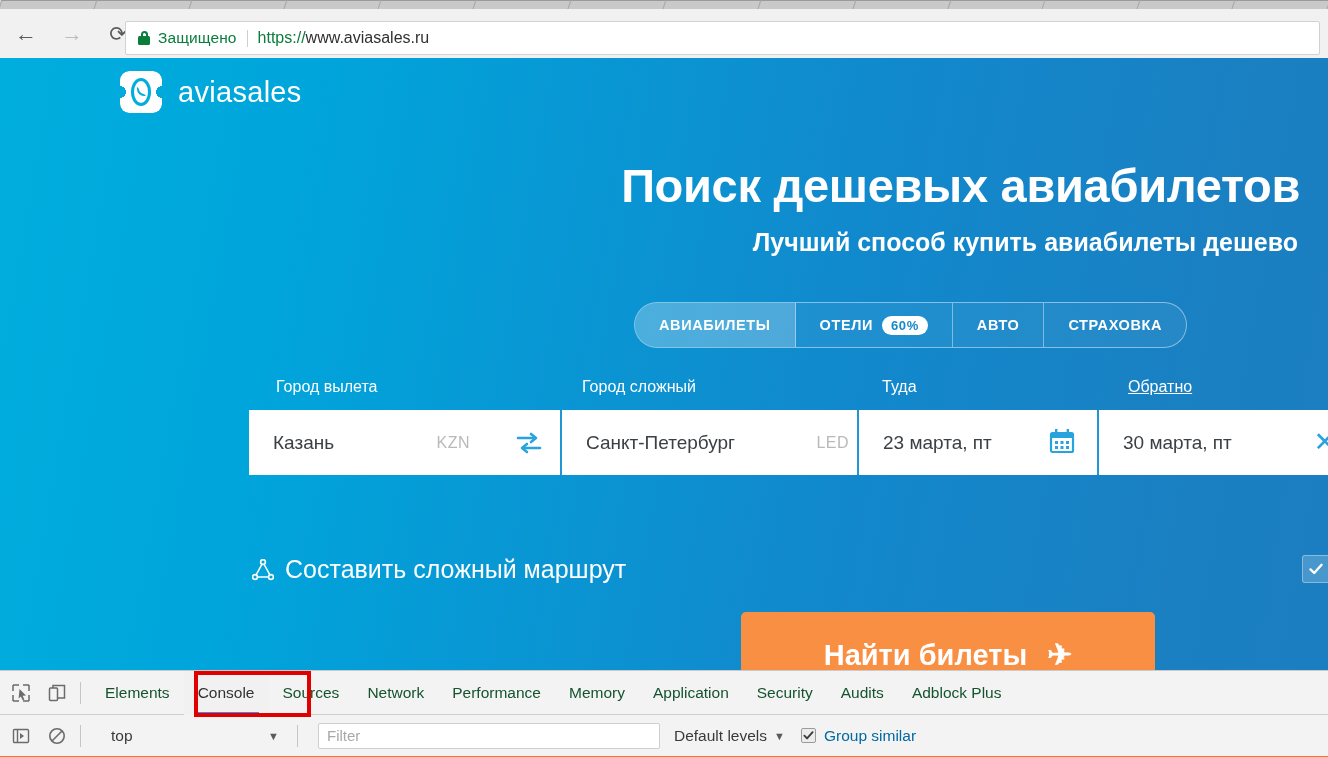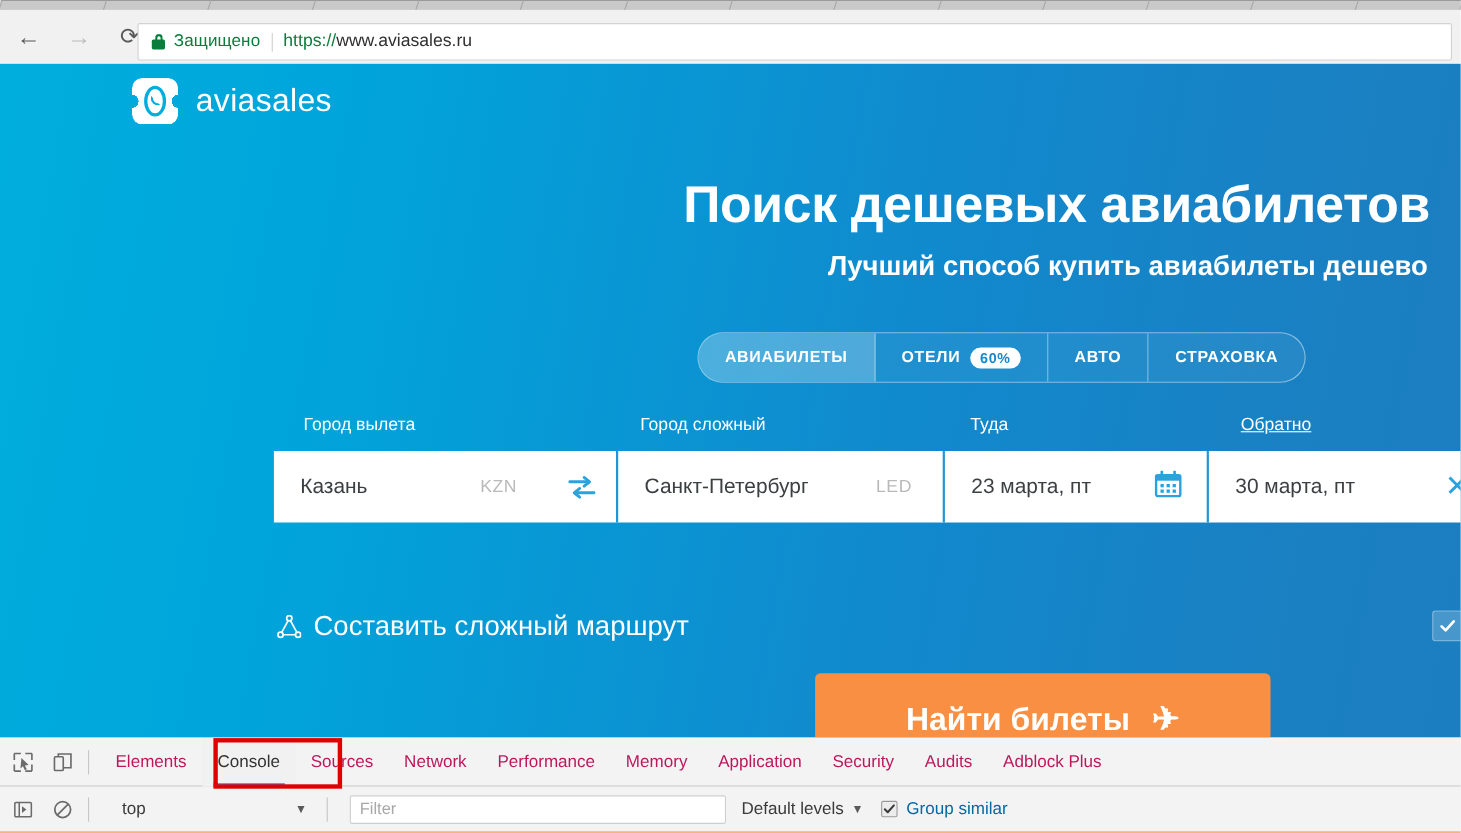--- a/index.html
+++ b/index.html
@@ -162,21 +162,21 @@
   .fcode { font-size: 16px; color: #b9b9b9; letter-spacing: .5px; }
 
   .cell-from { width: 311px; padding-left: 24px; gap: 32px; }
   .cell-from .fval { flex: 1; }
   .cell-from .fcode { margin-right: 14px; }
   .swap-icon { width: 26px; height: 22px; position: relative; margin-right: 18px; }
   .swap-icon svg { display: block; }
 
   .cell-to { width: 297px; padding-left: 24px; }
   .cell-to .fval { flex: 1; }
-  .cell-to .fcode { margin-right: 28px; }
+  .cell-to .fcode { margin-right: 8px; }
 
   .cell-there { width: 240px; padding-left: 24px; }
   .cell-there .fval { flex: 1; }
   .cal-icon { margin-right: 22px; }
 
   .cell-back { width: 253px; padding-left: 24px; }
   .cell-back .fval { flex: 1; }
   .clear-x { margin-right: 14px; color: #29a3dd; font-size: 27px; font-weight: 300; line-height: 1; }
 
   
@@ -224,21 +224,21 @@
     background: #f3f3f3;
   }
   .dt-icon-btn {
     width: 30px; height: 30px; margin-left: 6px;
     display: flex; align-items: center; justify-content: center;
   }
   .dt-vsep { width: 1px; height: 22px; background: #c6c6c6; margin: 0 10px 0 8px; }
   .dt-tab {
     padding: 0 14px; height: 44px;
     display: flex; align-items: center;
-    font-size: 15.5px; color: #be185d;
+    font-size: 15.5px; color: #14532d;
     position: relative; white-space: nowrap;
   }
   .dt-tab.active { color: #333333; background: #f1f1f1; }
   .dt-tab.active::after {
     content: ""; position: absolute; left: 10px; right: 10px; bottom: 0;
     height: 3px; background: #4285f4;
   }
   .highlight-box {
     position: absolute; left: 194px; top: 671px;
     width: 117px; height: 46px;

